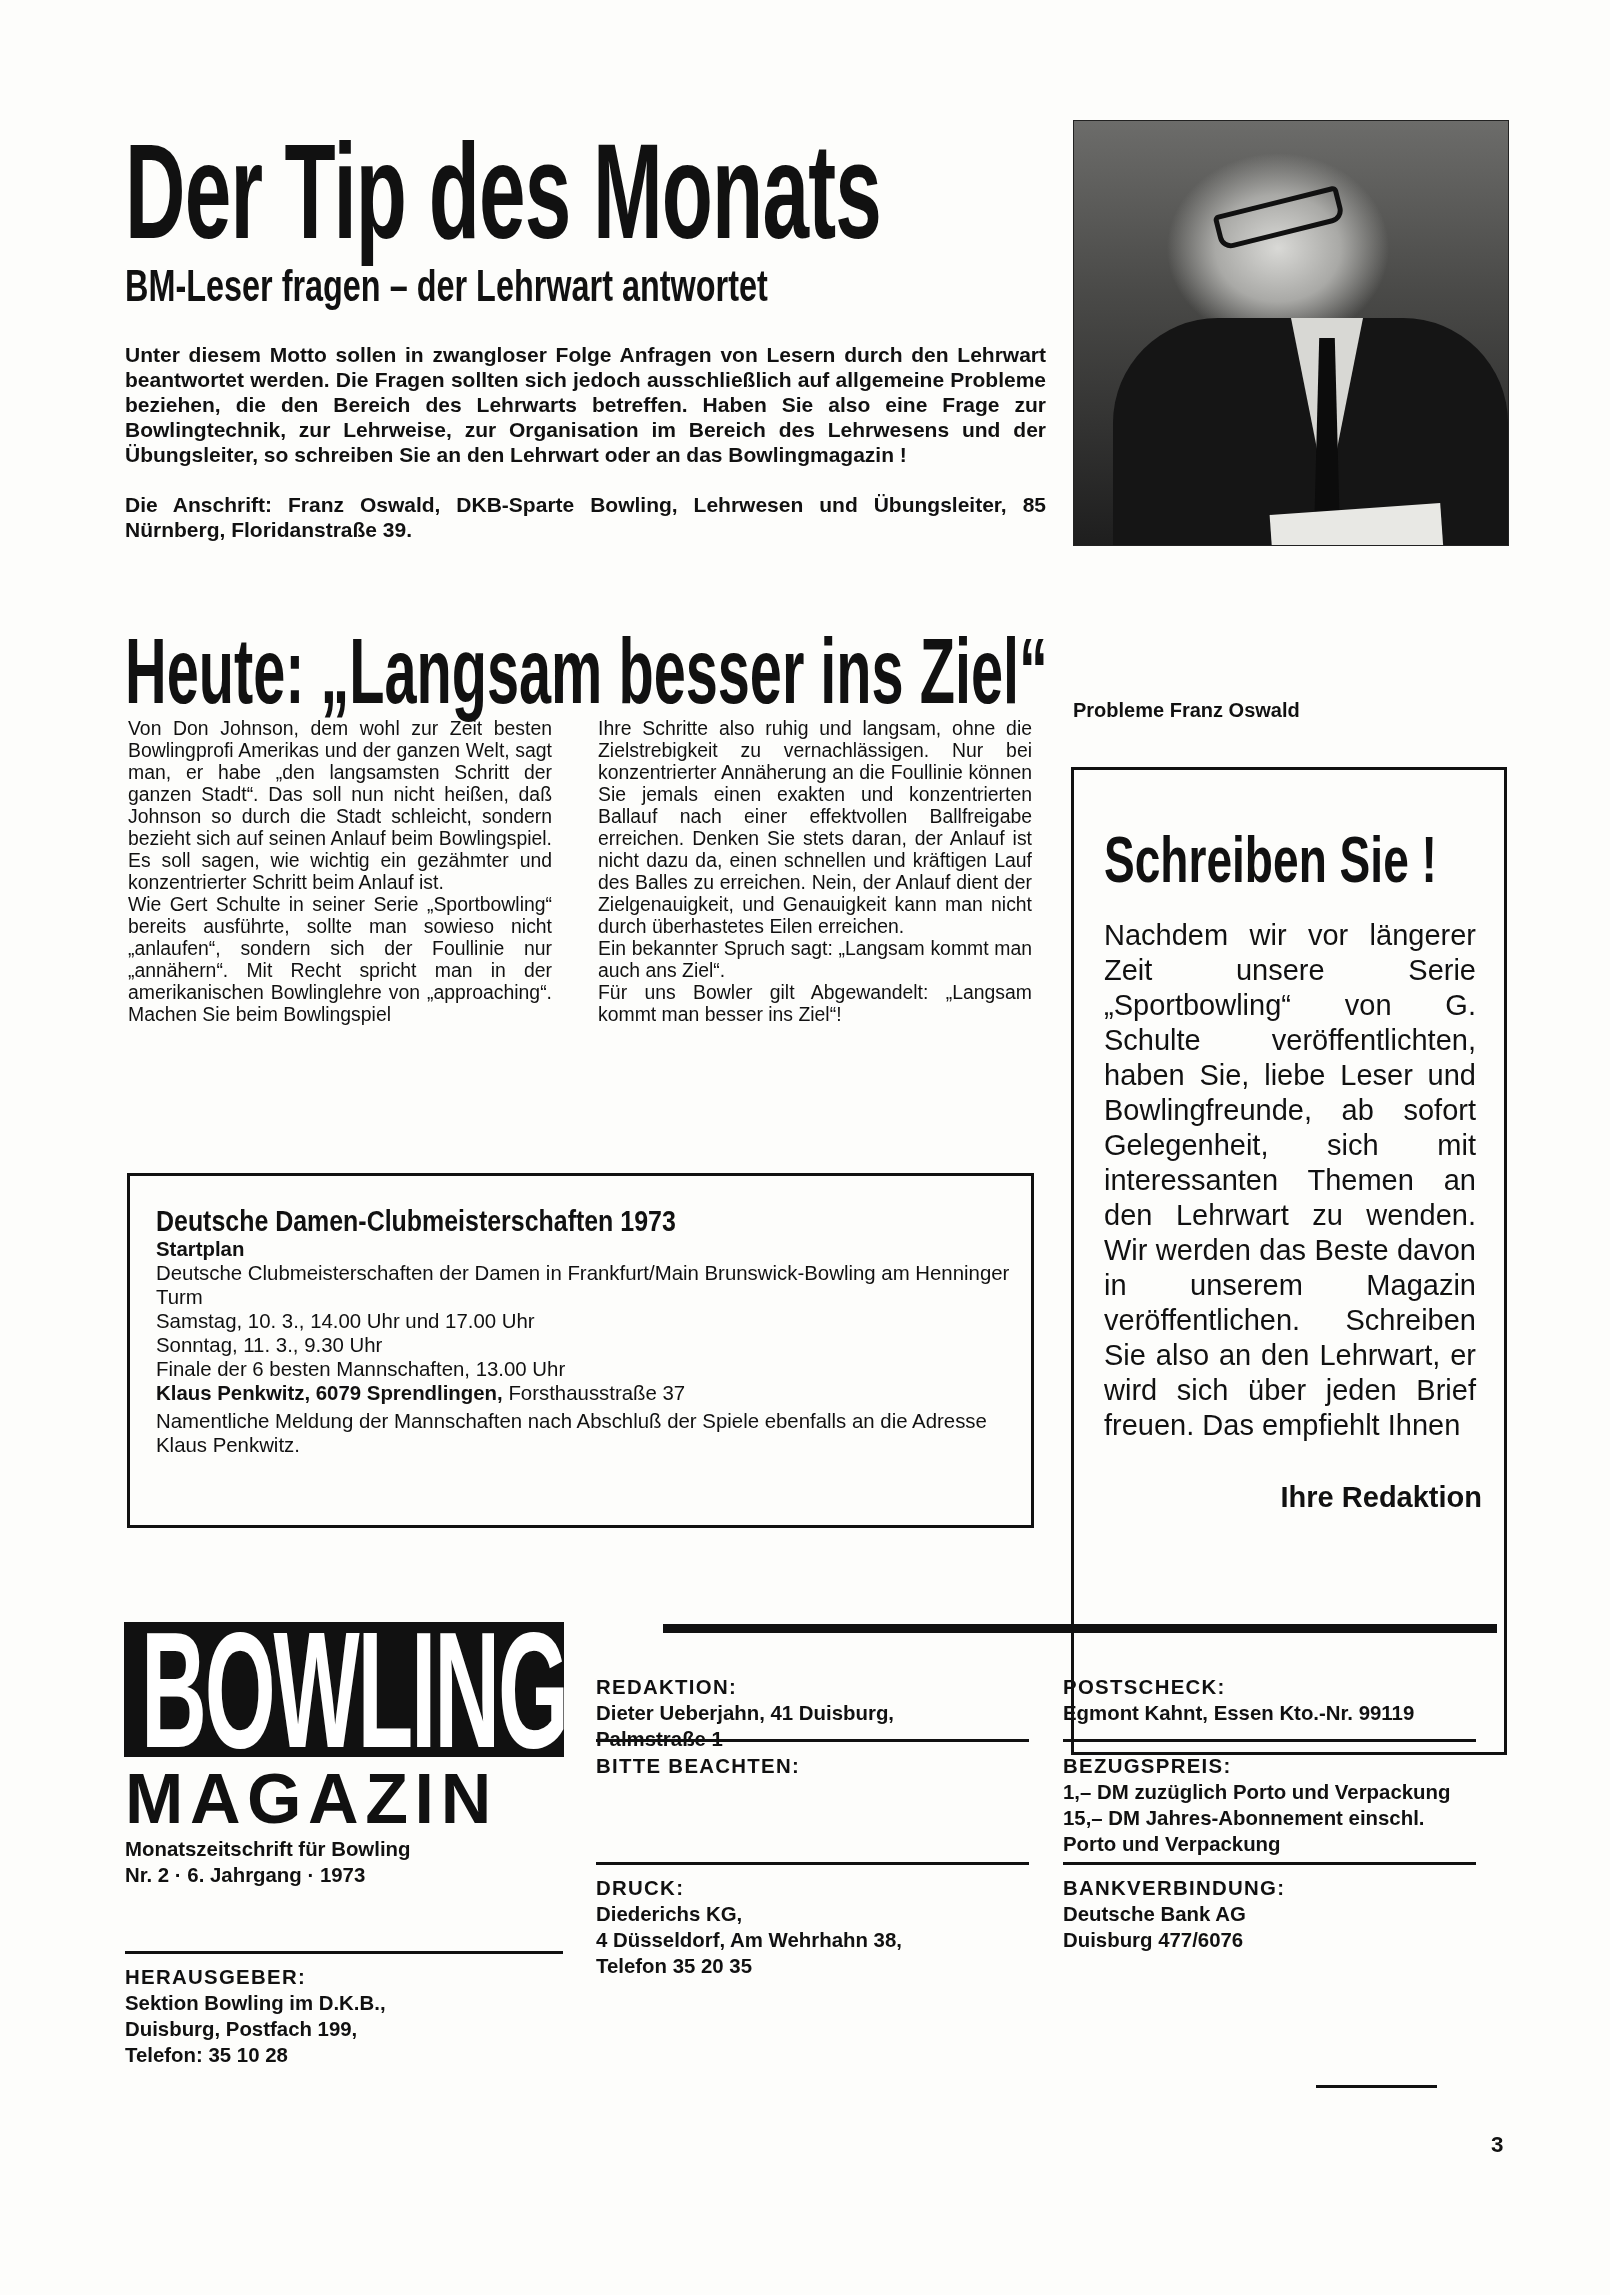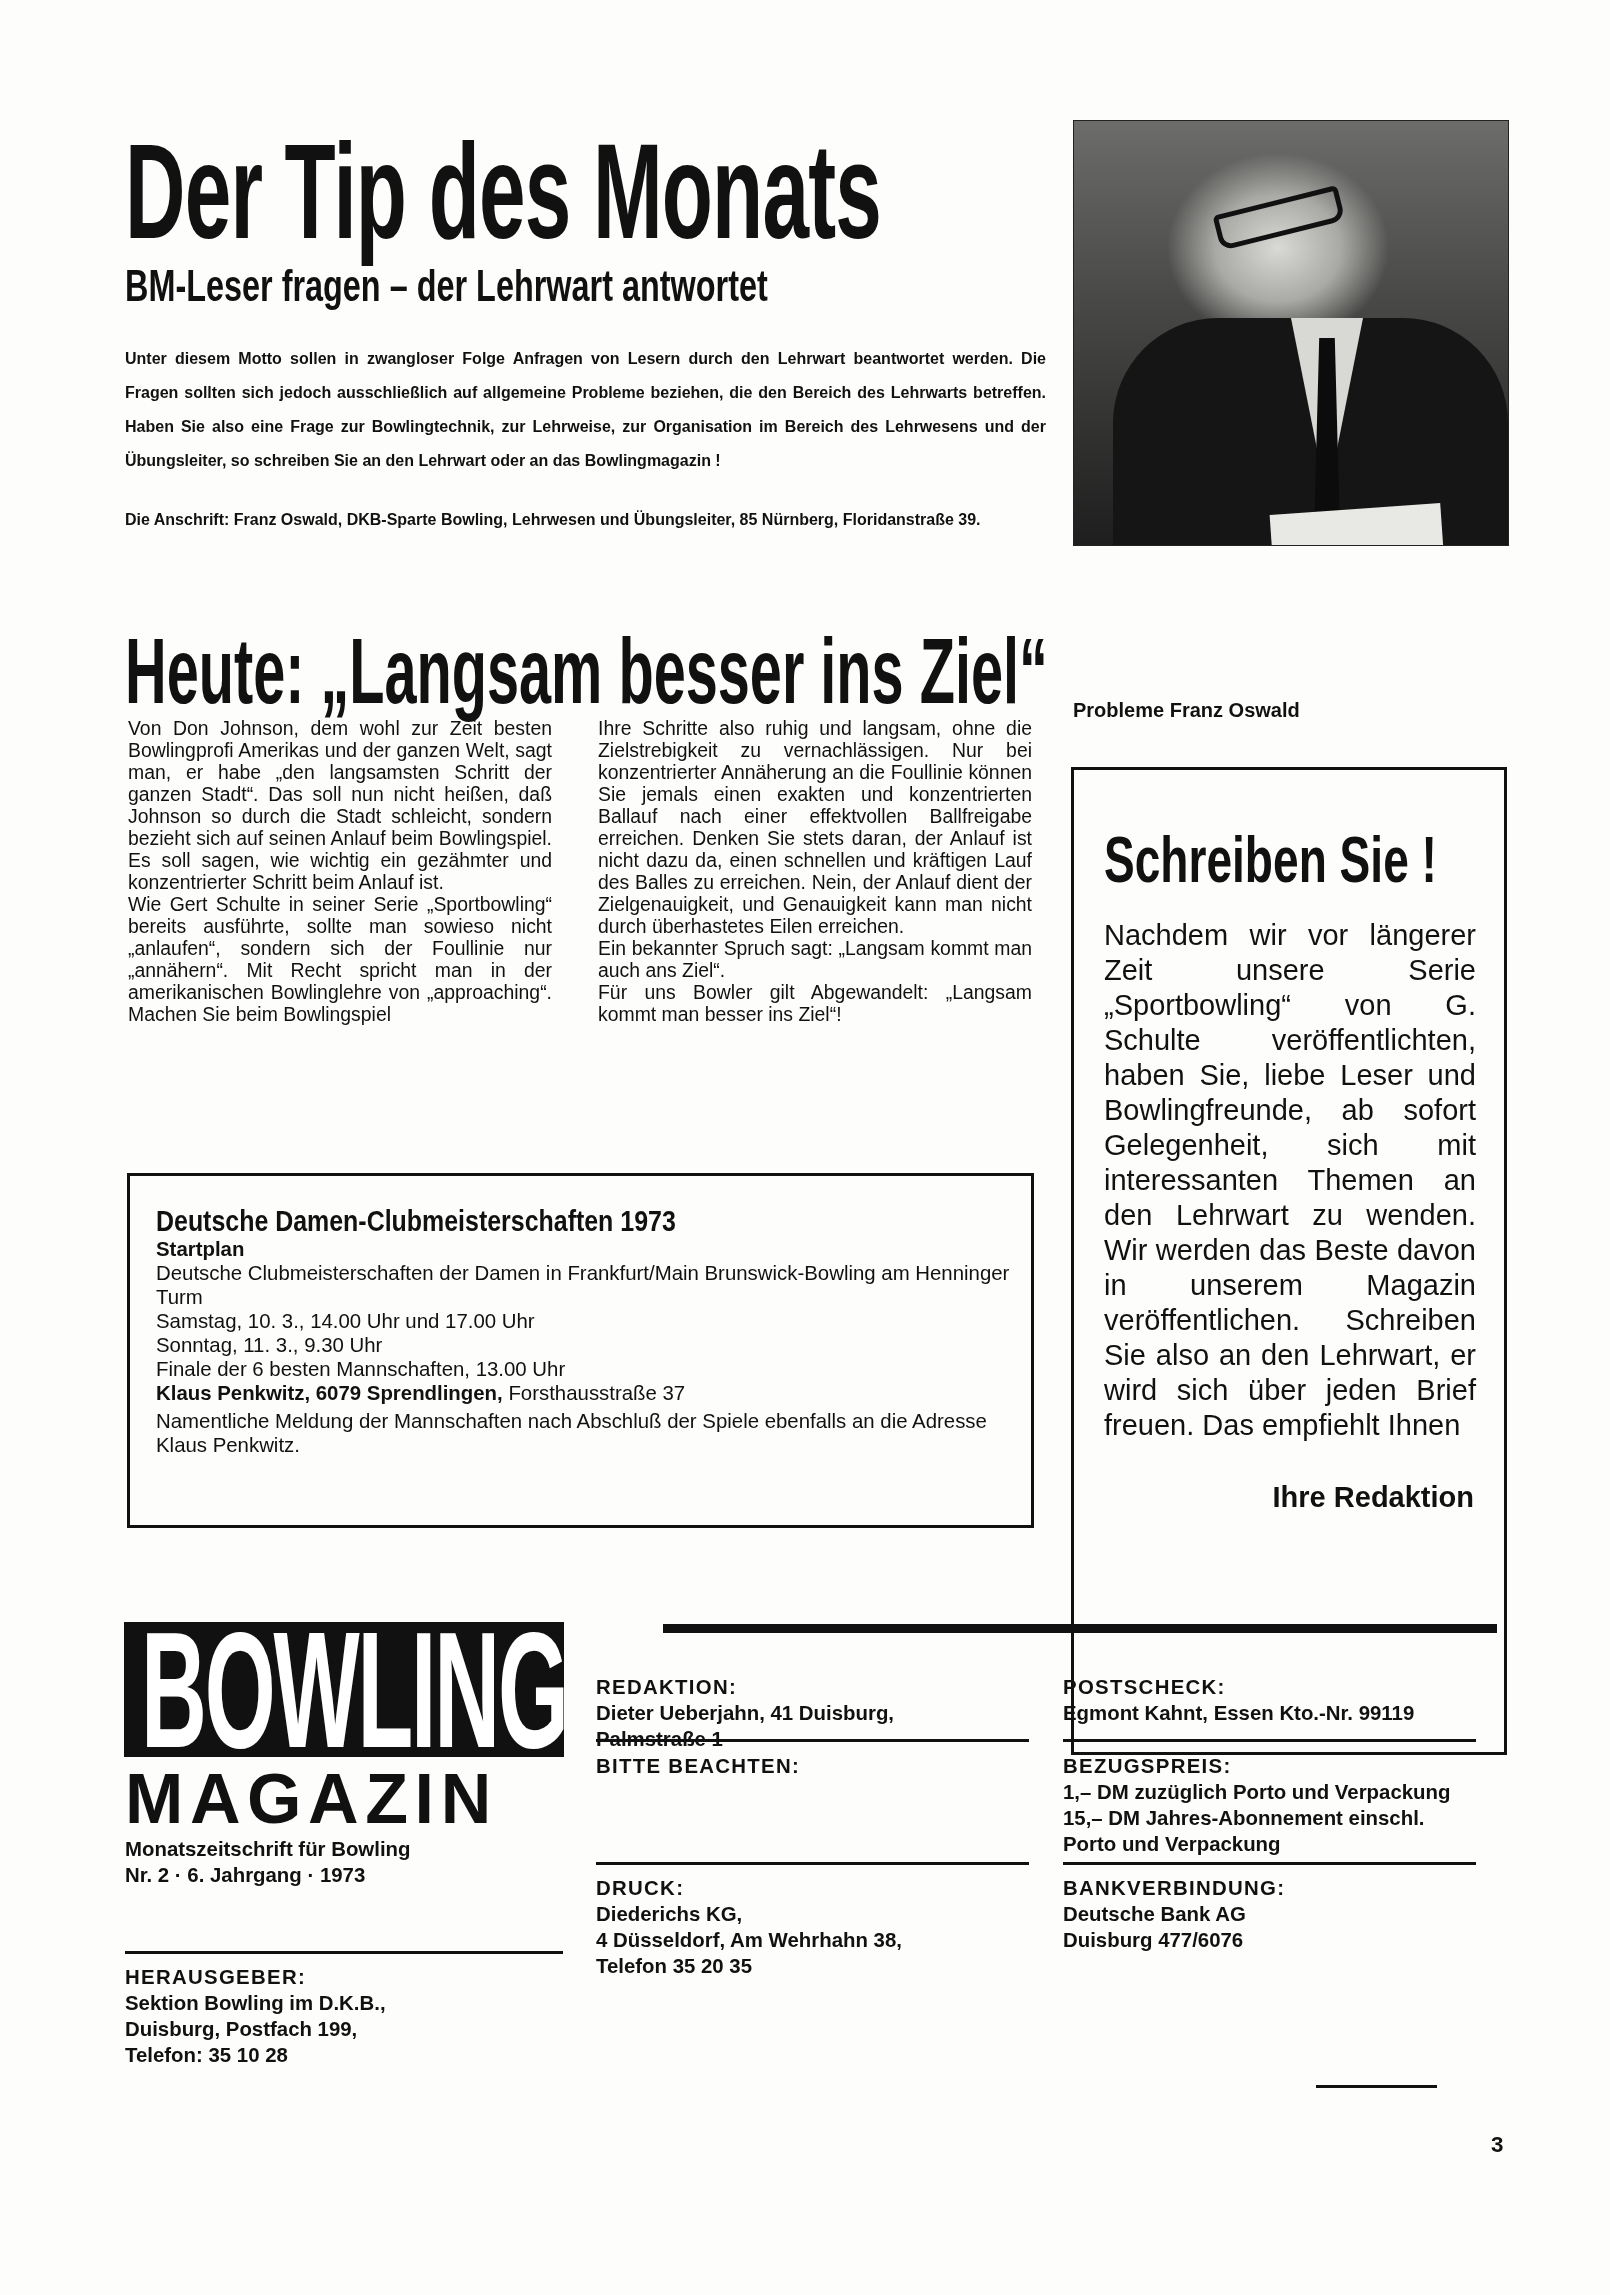--- a/index.html
+++ b/index.html
@@ -2,21 +2,21 @@
 <html style="font-size:10.5px"><head>
 <meta charset="utf-8">
 <style>
   html,body{margin:0;padding:0;background:#fdfdfb;}
   body{width:1610px;height:2295px;position:relative;overflow:hidden;color:#111;
        font-family:"Liberation Sans",sans-serif;}
   .abs{position:absolute;}
   .cond{font-family:"Liberation Sans",sans-serif;font-weight:bold;transform-origin:left top;}
   #title{left:125px;top:124px;font-size:135px;line-height:1;letter-spacing:-1.3px;transform:scaleX(0.62);white-space:nowrap;}
   #subtitle{left:125px;top:263px;font-size:45px;line-height:1;transform:scaleX(0.72);white-space:nowrap;}
-  #intro{left:125px;top:342px;width:921px;font-size:16px;line-height:34px;font-weight:bold;text-align:justify;}
+  #intro{left:125px;top:342px;width:921px;font-size:21px;line-height:25px;font-weight:bold;text-align:justify;}
   #intro p{margin:0 0 25px 0;}
   #photo{left:1073px;top:120px;width:434px;height:424px;border:0.7px solid #222;
          background:radial-gradient(ellipse 32% 28% at 47% 30%, #d9d9d6 0%, #a9a9a6 45%, rgba(60,60,60,0) 80%),
                     linear-gradient(180deg,#6c6c6a 0%,#4a4a48 40%,#1e1e1e 100%);overflow:hidden;}
   #photo .suit{position:absolute;left:39px;top:197px;width:395px;height:237px;background:#151515;border-radius:105px 105px 0 0;}
   #photo .shirt{position:absolute;left:217px;top:197px;width:72px;height:145px;background:#d8d8d4;clip-path:polygon(0 0,100% 0,60% 100%,40% 100%);}
   #photo .tie{position:absolute;left:240px;top:217px;width:26px;height:197px;background:#0c0c0c;clip-path:polygon(20% 0,80% 0,100% 100%,0 100%);}
   #photo .glasses{position:absolute;left:141px;top:79px;width:118px;height:26px;border:5.3px solid #111;border-radius:5.3px 5.3px 13px 13px;transform:rotate(-14deg);}
   #photo .paper{position:absolute;left:197px;top:388px;width:171px;height:46px;background:#e8e8e4;transform:rotate(-4deg);}
   #caption{left:1073px;top:699px;font-size:20px;font-weight:bold;}
@@ -26,21 +26,21 @@
   #col1{left:128px;}
   #col2{left:598px;width:434px;}
   #damen{left:127px;top:1173px;width:907px;height:355px;border:3.3px solid #111;box-sizing:border-box;}
   #damen .inner{position:absolute;left:26px;top:33px;right:20px;font-size:20.4px;line-height:24px;}
   #damen .h{font-size:29px;font-weight:bold;transform:scaleX(0.86);transform-origin:left top;white-space:nowrap;margin-bottom:4px;}
   #damen .sub{font-weight:bold;}
   #damen .gap{margin-top:4px;}
   #schreiben{left:1071px;top:767px;width:436px;height:988px;border:3.3px solid #111;box-sizing:border-box;}
   #schreiben .h{position:absolute;left:30px;top:53px;font-size:64px;font-weight:bold;transform:scaleX(0.72);transform-origin:left top;white-space:nowrap;}
   #schreiben .body{position:absolute;left:30px;top:148px;width:372px;font-size:29px;line-height:35px;text-align:justify;}
-  #schreiben .sig{position:absolute;right:30px;top:711px;font-size:29px;font-weight:bold;}
+  #schreiben .sig{position:absolute;right:22px;top:711px;font-size:29px;font-weight:bold;}
   #masthead-rule{left:663px;top:1624px;width:834px;height:9.2px;background:#111;}
   #logo-box{left:124px;top:1622px;width:440px;height:135px;background:#111;}
   #logo-text{left:141px;top:1622px;font-size:166px;line-height:135px;color:#fff;font-weight:bold;transform:scaleX(0.55);transform-origin:left top;letter-spacing:-4px;white-space:nowrap;}
   #magazin{left:125px;top:1764px;font-size:70px;line-height:1;font-weight:900;letter-spacing:6.6px;transform:scaleX(1.0);}
   .imp{font-size:20.4px;line-height:26px;font-weight:bold;}
   .imp .lbl{letter-spacing:1.3px;}
   .rule{height:2.6px;background:#111;}
   #tagline{left:125px;top:1836px;}
   #rule-left{left:125px;top:1951px;width:438px;}
   #herausgeber{left:125px;top:1964px;}

